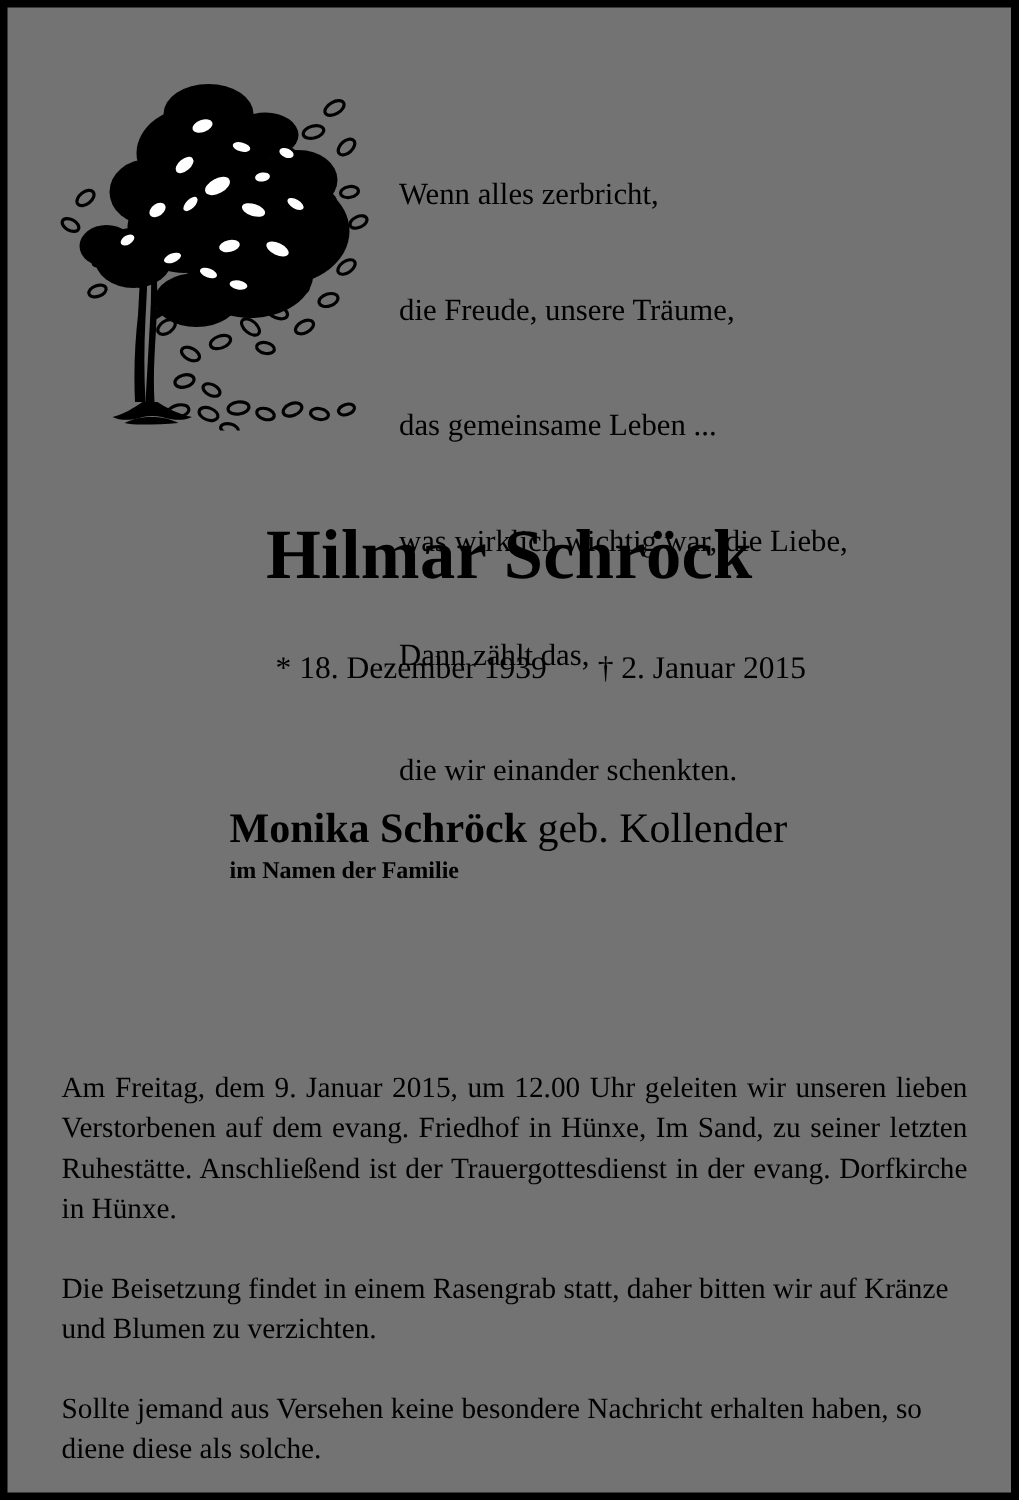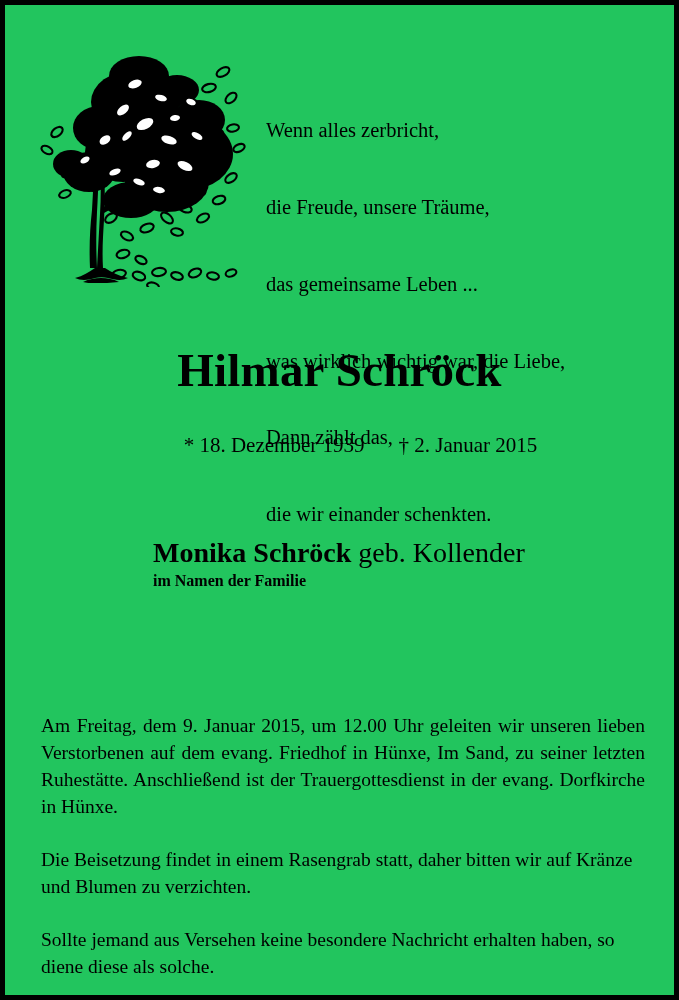--- a/index.html
+++ b/index.html
@@ -20,21 +20,21 @@
     width: 679px;
     height: 1000px;
     box-sizing: border-box;
     background: #000000;
     padding: 5px 5px 5px 5px;
   }
   .notice-inner {
     position: relative;
     width: 100%;
     height: 100%;
-    background: #22c55e;
+    background: #737373;
     box-sizing: border-box;
     overflow: hidden;
     padding-left: 28px;
   }
 
   
   .top-block {
     position: absolute;
     left: 0;
     top: 0;

